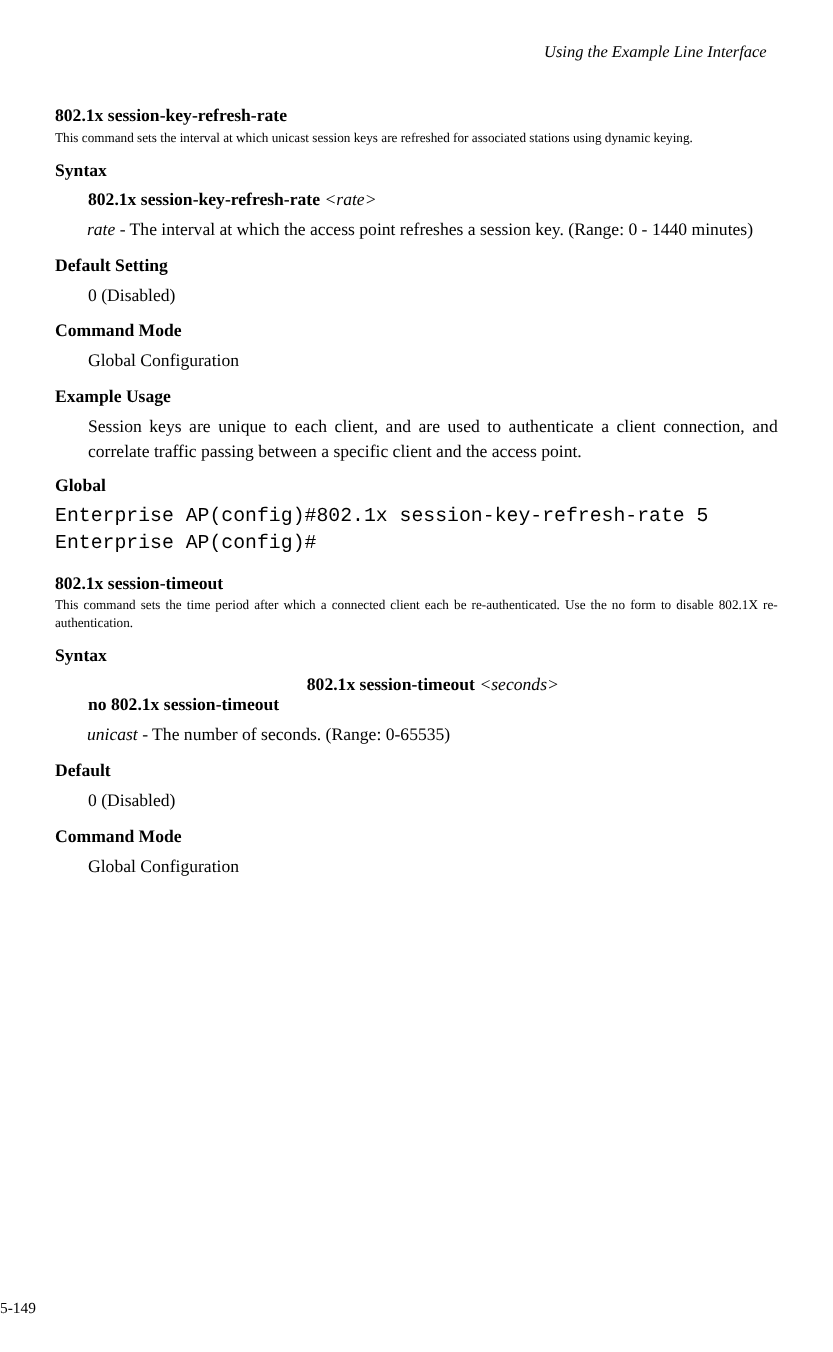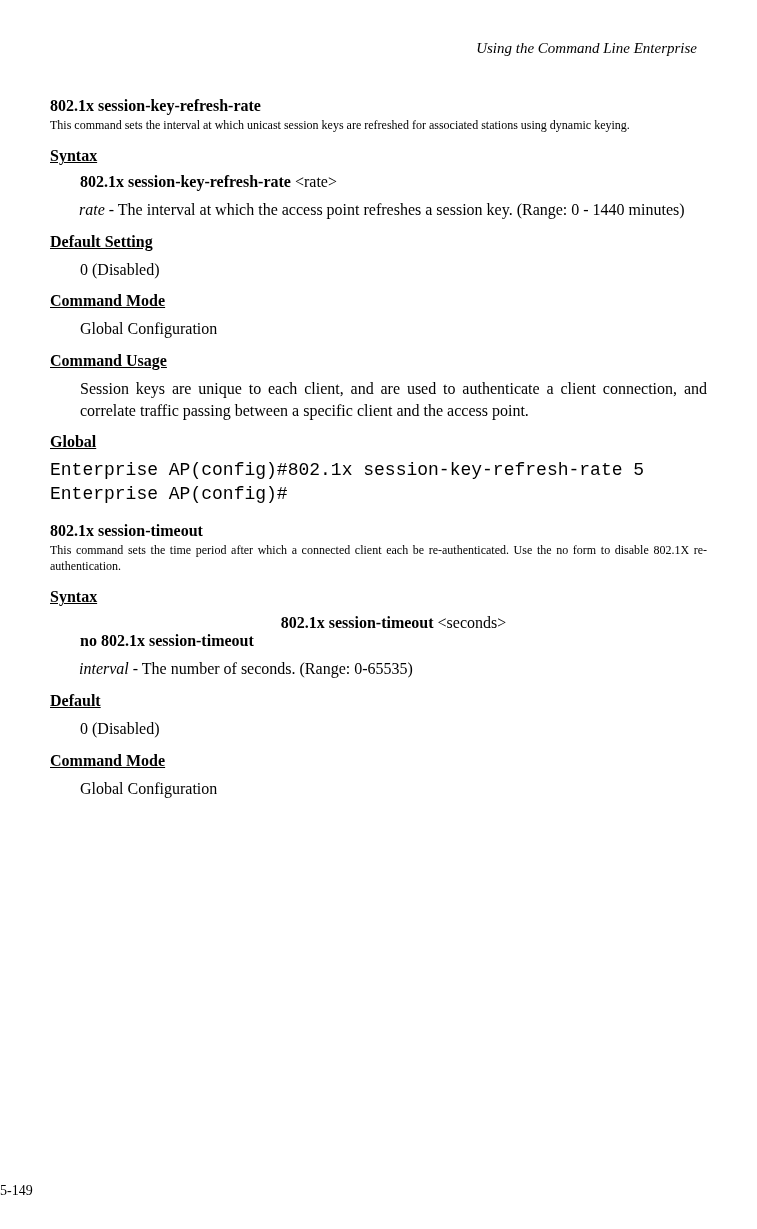--- a/index.html
+++ b/index.html
@@ -32,36 +32,36 @@
       font-size: 12px;
       line-height: 1.35;
       margin-bottom: 14px;
       text-align: justify;
     }
     .section-label {
       font-weight: bold;
       font-size: 16px;
       margin-bottom: 8px;
       margin-top: 12px;
-      text-decoration: underline;
     }
     .indent-1 {
       margin-left: 30px;
     }
     .indent-2 {
       margin-left: 29px;
     }
     .syntax-line {
       font-size: 16px;
       margin-bottom: 8px;
     }
     .syntax-bold {
       font-weight: bold;
     }
     .syntax-italic {
+      font-style: italic;
       margin-top: 40px;
     }
     .param-desc {
       font-size: 16px;
       line-height: 1.35;
       margin-bottom: 12px;
       text-align: justify;
     }
     .param-italic {
       font-style: italic;
@@ -93,62 +93,62 @@
       bottom: 30px;
       left: 0;
       right: 0;
       text-align: left;
       font-size: 14px;
     }
   </style>
 </head>
 <body>
 
-<div class="header-title">Using the Command Line Enterprise</div>
+<div class="header-title">Using the Example Line Interface</div>
 
 <div class="command-title">802.1x session-key-refresh-rate</div>
 <div class="description">This command sets the interval at which unicast session keys are refreshed for associated stations using dynamic keying.</div>
 
 <div class="section-label">Syntax</div>
 <div class="syntax-line indent-1">
   <span class="syntax-bold">802.1x session-key-refresh-rate</span>
   <span> </span><span class="syntax-italic">&lt;rate&gt;</span>
 </div>
 <div class="param-desc indent-2">
   <span class="param-italic">rate</span><span> - The interval at which the access point refreshes a session key. (Range: 0 - 1440 minutes)</span>
 </div>
 
 <div class="section-label">Default Setting</div>
 <div class="body-text indent-1">0 (Disabled)</div>
 
 <div class="section-label">Command Mode</div>
 <div class="body-text indent-1">Global Configuration</div>
 
-<div class="section-label">Command Usage</div>
+<div class="section-label">Example Usage</div>
 <div class="usage-text indent-1">Session keys are unique to each client, and are used to authenticate a client connection, and correlate traffic passing between a specific client and the access point.</div>
 
 <div class="section-label">Global</div>
 <div class="code-block">Enterprise AP(config)#802.1x session-key-refresh-rate 5
 Enterprise AP(config)#</div>
 
 <div class="command-title">802.1x session-timeout</div>
 <div class="description">
   <span>This command sets the time period after which a connected client each be re-authenticated. Use the </span><span class="no-bold">no</span><span> form to disable 802.1X re-authentication.</span>
 </div>
 
 <div class="section-label">Syntax</div>
 <div class="syntax-line indent-1" style="margin-bottom:0;text-align:center;">
   <span class="syntax-bold">802.1x session-timeout</span>
   <span> </span><span class="syntax-italic">&lt;seconds&gt;</span>
 </div>
 <div class="syntax-line indent-1">
   <span class="syntax-bold">no 802.1x session-timeout</span>
 </div>
 <div class="param-desc indent-2">
-  <span class="param-italic">interval</span><span> - The number of seconds. (Range: 0-65535)</span>
+  <span class="param-italic">unicast</span><span> - The number of seconds. (Range: 0-65535)</span>
 </div>
 
 <div class="section-label">Default</div>
 <div class="body-text indent-1">0 (Disabled)</div>
 
 <div class="section-label">Command Mode</div>
 <div class="body-text indent-1">Global Configuration</div>
 
 <div class="page-number">5-149</div>
 

